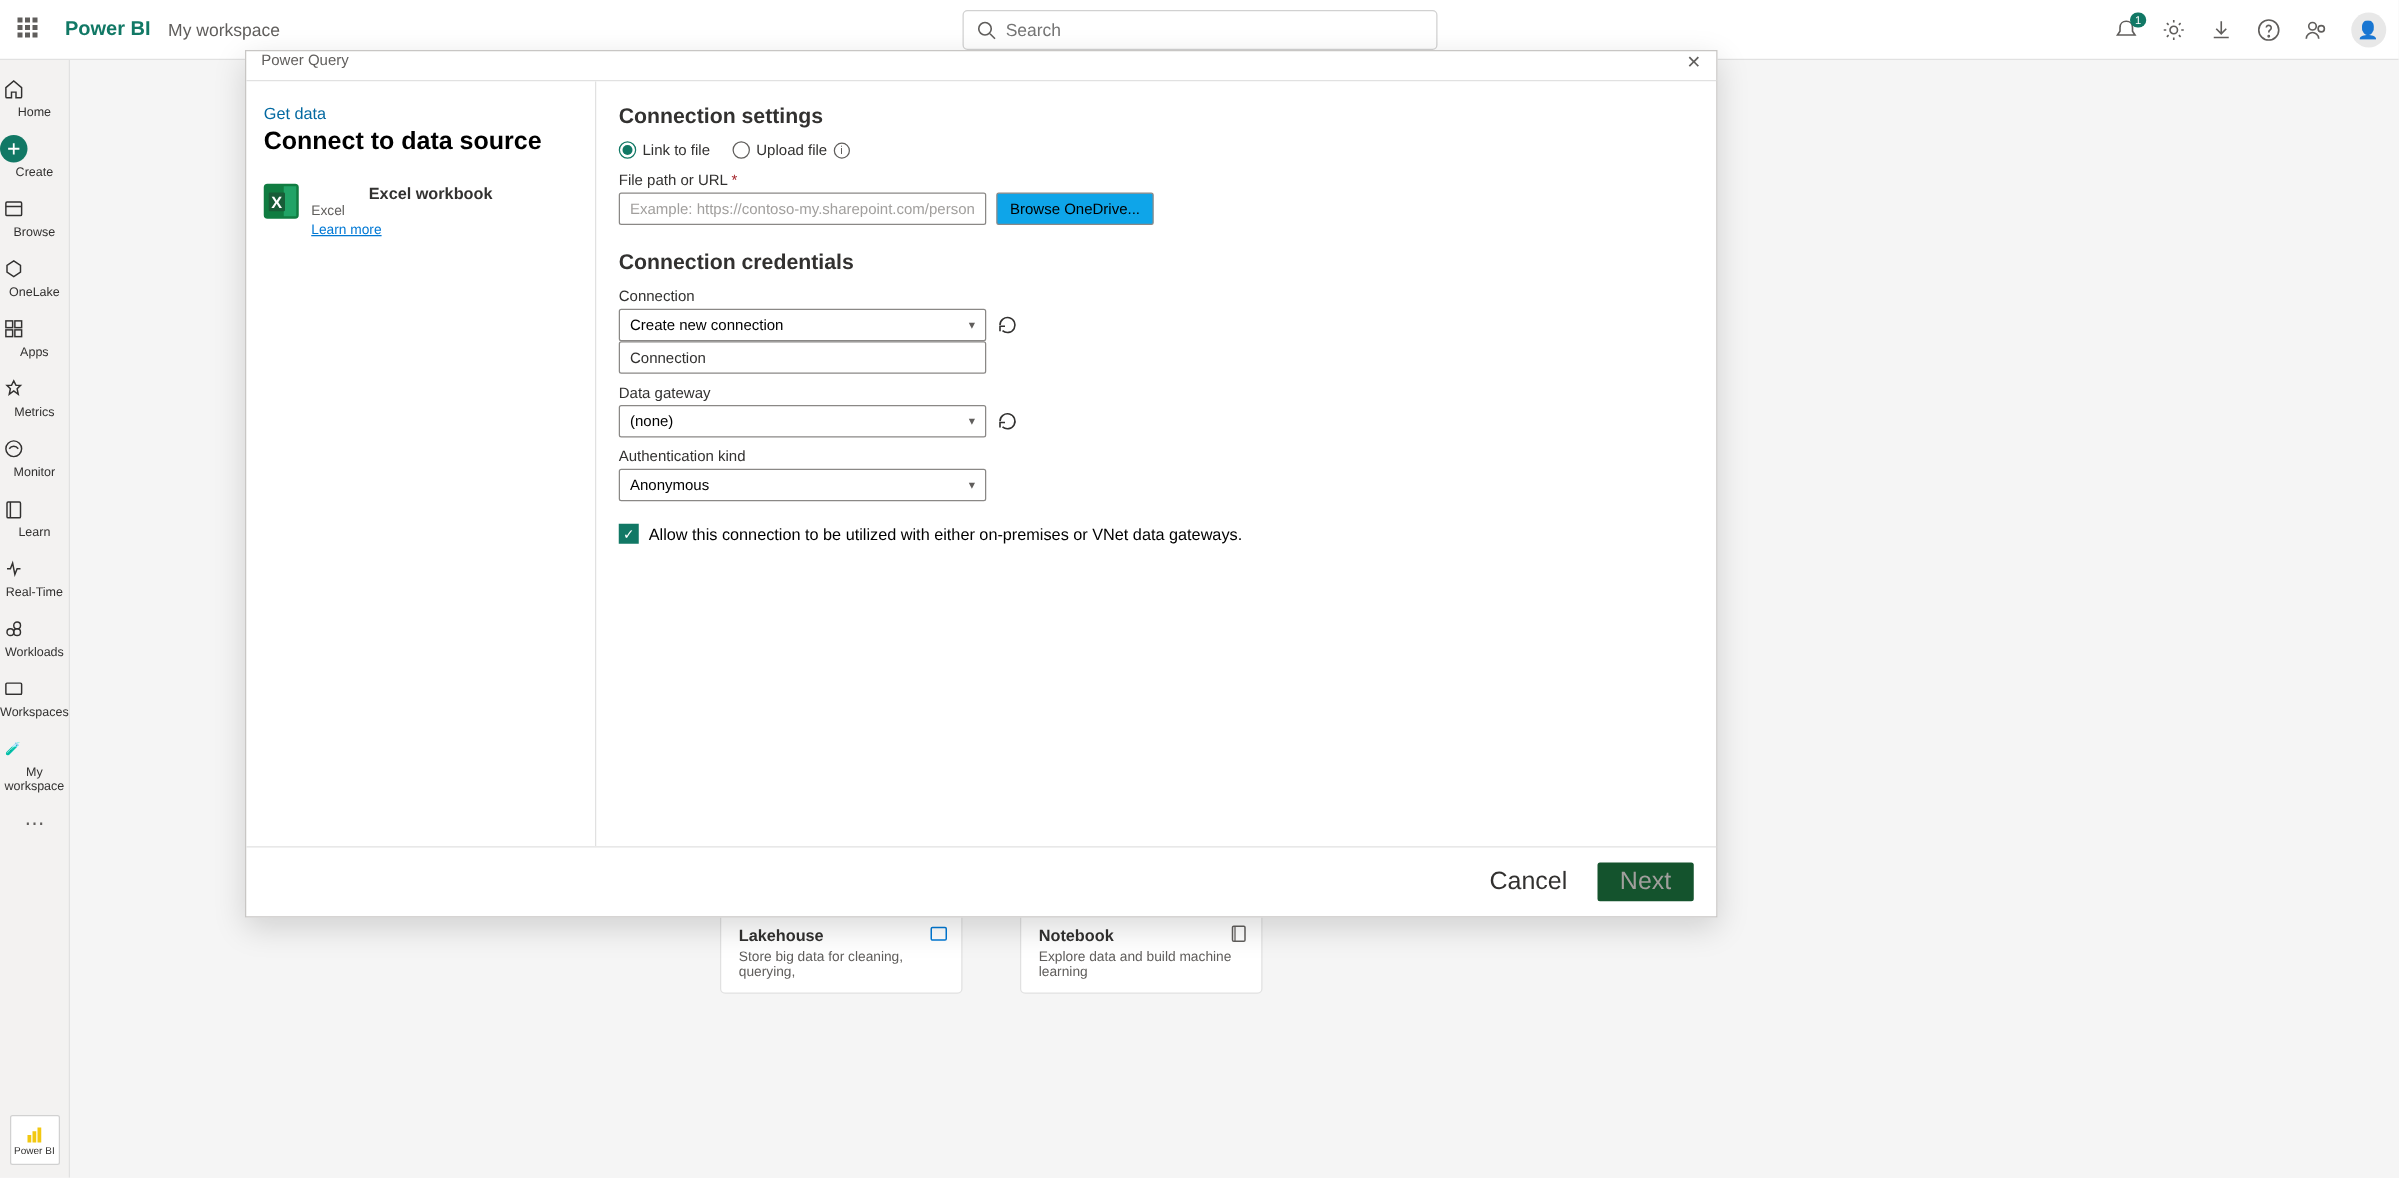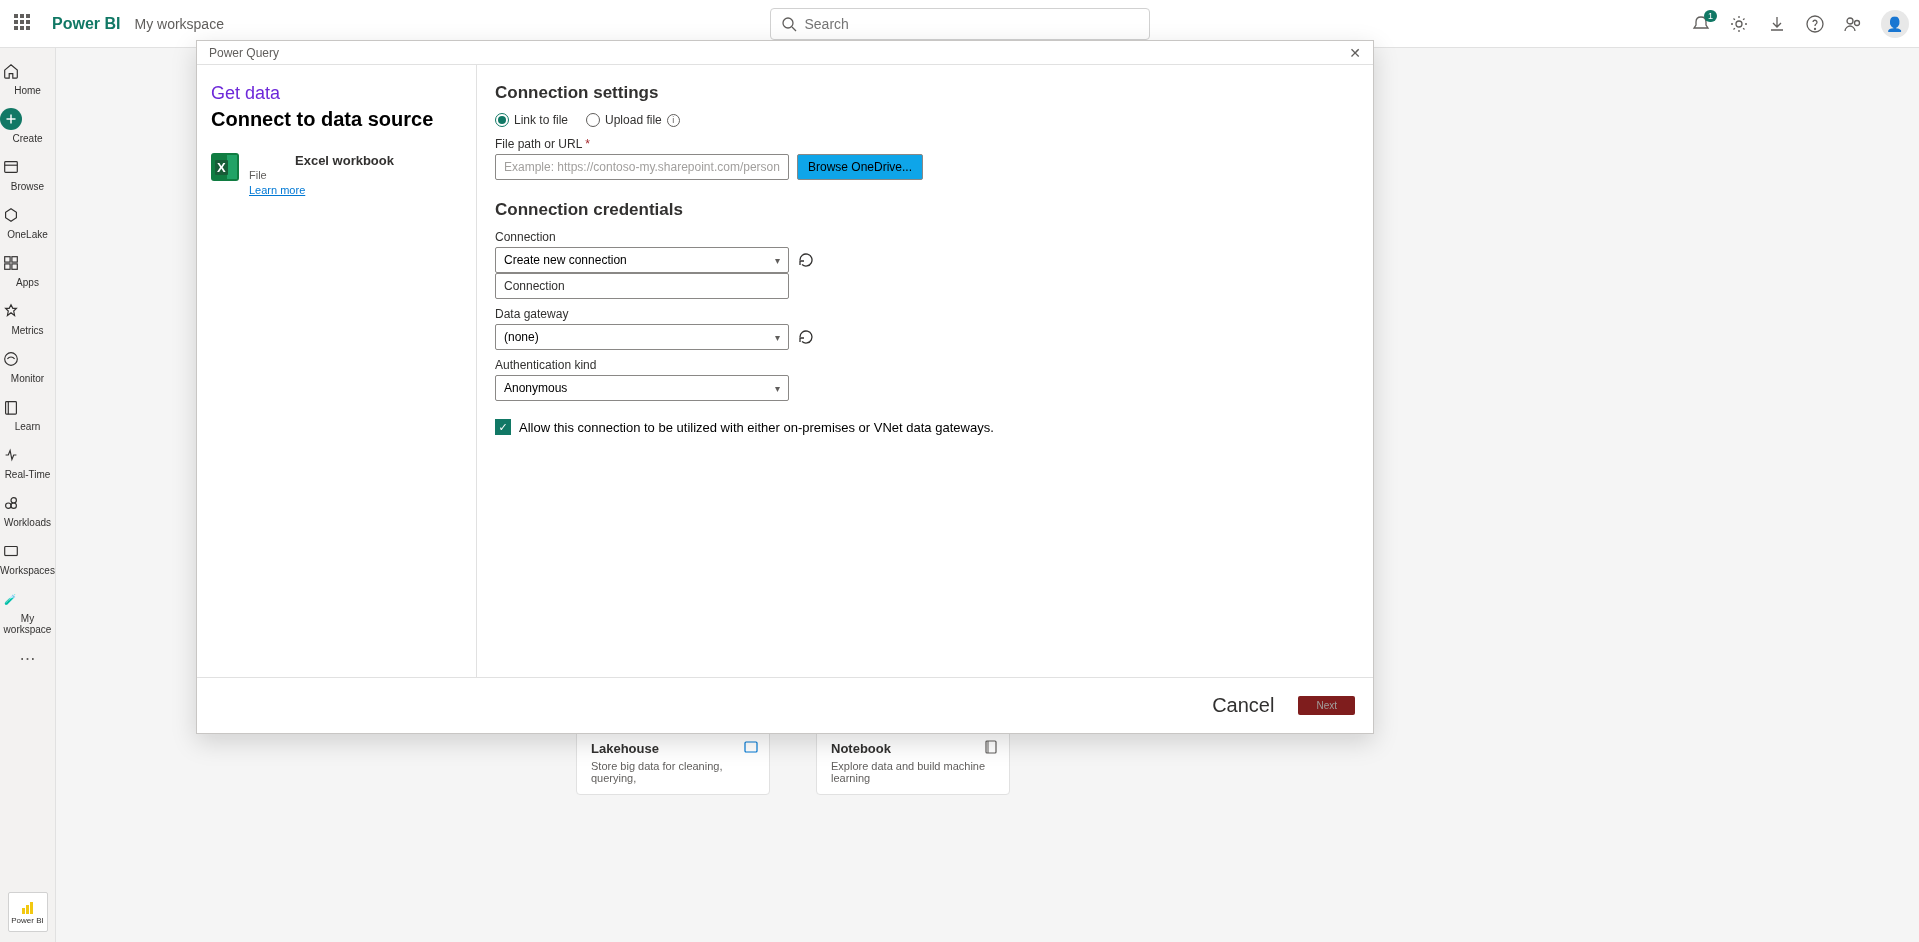--- a/index.html
+++ b/index.html
@@ -46,25 +46,25 @@
 .leftnav-bottom { margin-top:auto; margin-bottom:10px; width:100%; display:flex; flex-direction:column; align-items:center;}
 .pbi-tile { width:40px; height:40px; background:#fff; border:1px solid #d1d1d1; border-radius:2px; display:flex; flex-direction:column; align-items:center; justify-content:center; font-size:8px; color:#323130; margin-top:6px;}
 .more-dots { font-size:16px; color:#605e5c; cursor:pointer; padding:8px 0;}
 
 
 .dialog {
   position: absolute; top: 40px; left: 196px; width: 1178px; height: 694px;
   background: #fff; border: 1px solid #c8c6c4; box-shadow: 0 8px 24px rgba(0,0,0,0.15);
   display:flex; flex-direction:column;
 }
-.dialog-header { height: 24px; border-bottom: 1px solid #e1e1e1; display:flex; align-items:center; padding: 0 12px; font-size:12px; color:#605e5c;}
+.dialog-header { height: 24px; border-bottom: 1px solid #e1e1e1; display:flex; padding: 0 12px; font-size:12px; color:#605e5c;}
 .dialog-header .close { margin-left:auto; cursor:pointer; font-size:14px; color:#605e5c;}
 .dialog-body { flex:1; display:flex; overflow:hidden;}
 .dialog-left { width: 280px; border-right: 1px solid #e1e1e1; padding: 18px 14px; }
-.dl-sub { font-size:18px; color:#6d28d9; margin-bottom:4px;}
+.dl-sub { font-size:13px; color:#0369a1; margin-bottom:4px;}
 .dl-title { font-size:20px; font-weight:600; margin-bottom:22px;}
 .source-row { display:flex; gap:10px; }
 .source-ico { width:28px; height:28px; background:#107c41; border-radius:3px; position:relative; display:flex; align-items:center; justify-content:center; flex-shrink:0;}
 .source-ico::after { content:"X"; color:#fff; font-weight:bold; font-size:13px; position:absolute; left:4px; background:#185c37; padding:0 2px; border-radius:1px;}
 .source-ico-inner { position:absolute; right:2px; top:2px; bottom:2px; width:10px; background:#21a366;}
 .source-name { font-size:13px; font-weight:600; color:#323130;margin-left:46px;}
 .source-type { font-size:11px; color:#605e5c; margin-top:1px;}
 .source-link { font-size:11px; color:#0078d4; text-decoration:underline; margin-top:3px; cursor:pointer;}
 
 .dialog-right { flex:1; padding: 18px 18px; overflow:auto;}
@@ -82,21 +82,21 @@
 .txt-input::placeholder { color:#a19f9d; }
 .btn { height:26px; border:1px solid #8a8886; background:#0ea5e9; border-radius:2px; padding:0 10px; font-size:12px; cursor:pointer;}
 .select { width:294px; height:26px; border:1px solid #8a8886; border-radius:2px; padding:0 8px; font-size:12px; display:flex; align-items:center; justify-content:space-between; cursor:pointer; background:#fff;}
 .chev { font-size:10px; color:#605e5c;}
 .refresh-ico { width:18px; height:18px; cursor:pointer;}
 .checkbox-row { display:flex; align-items:center; gap:8px; margin-top:18px; font-size:13px;}
 .chk { width:16px; height:16px; background:#117865; display:flex; align-items:center; justify-content:center; color:#fff; font-size:11px;}
 
 .dialog-footer { height:56px; border-top:1px solid #e1e1e1; display:flex; align-items:center; justify-content:flex-end; gap:12px; padding:0 18px;}
 .btn-text { background:none; border:none; font-size:20px; cursor:pointer; color:#323130; padding:6px 12px;}
-.btn-primary { background:#7f1d1d; border:none; color:#a19f9d; font-size:10px; padding:4px 18px; border-radius:2px; cursor:default;}
+.btn-primary { background:#14532d; border:none; color:#a19f9d; font-size:20px; padding:4px 18px; border-radius:2px; cursor:default;}
 
 
 .bg-card { position:absolute; background:#fff; border:1px solid #e1e1e1; border-radius:4px; padding:10px 14px; width:194px;}
 .bg-card .t { font-weight:600; font-size:13px; color:#323130;}
 .bg-card .d { font-size:11px; color:#605e5c; margin-top:4px;}
 .bg-card .ci { position:absolute; top:8px; right:10px; width:16px; height:16px;}
 </style>
 </head>
 <body>
 
@@ -298,21 +298,21 @@
   <div class="dialog-body">
     <div class="dialog-left">
       <div class="dl-sub">Get data</div>
       <div class="dl-title">Connect to data source</div>
       <div class="source-row">
         <div class="source-ico">
             <div class="source-ico-inner"></div>
           </div>
         <div>
           <div class="source-name">Excel workbook</div>
-          <div class="source-type">File</div>
+          <div class="source-type">Excel</div>
           <div class="source-link">Learn more</div>
         </div>
       </div>
     </div>
     <div class="dialog-right">
       <div class="section-h">Connection settings</div>
       <div class="radio-row">
         <div class="radio-opt">
           <span class="radio-circle sel"></span>
           <span>Link to file</span>

